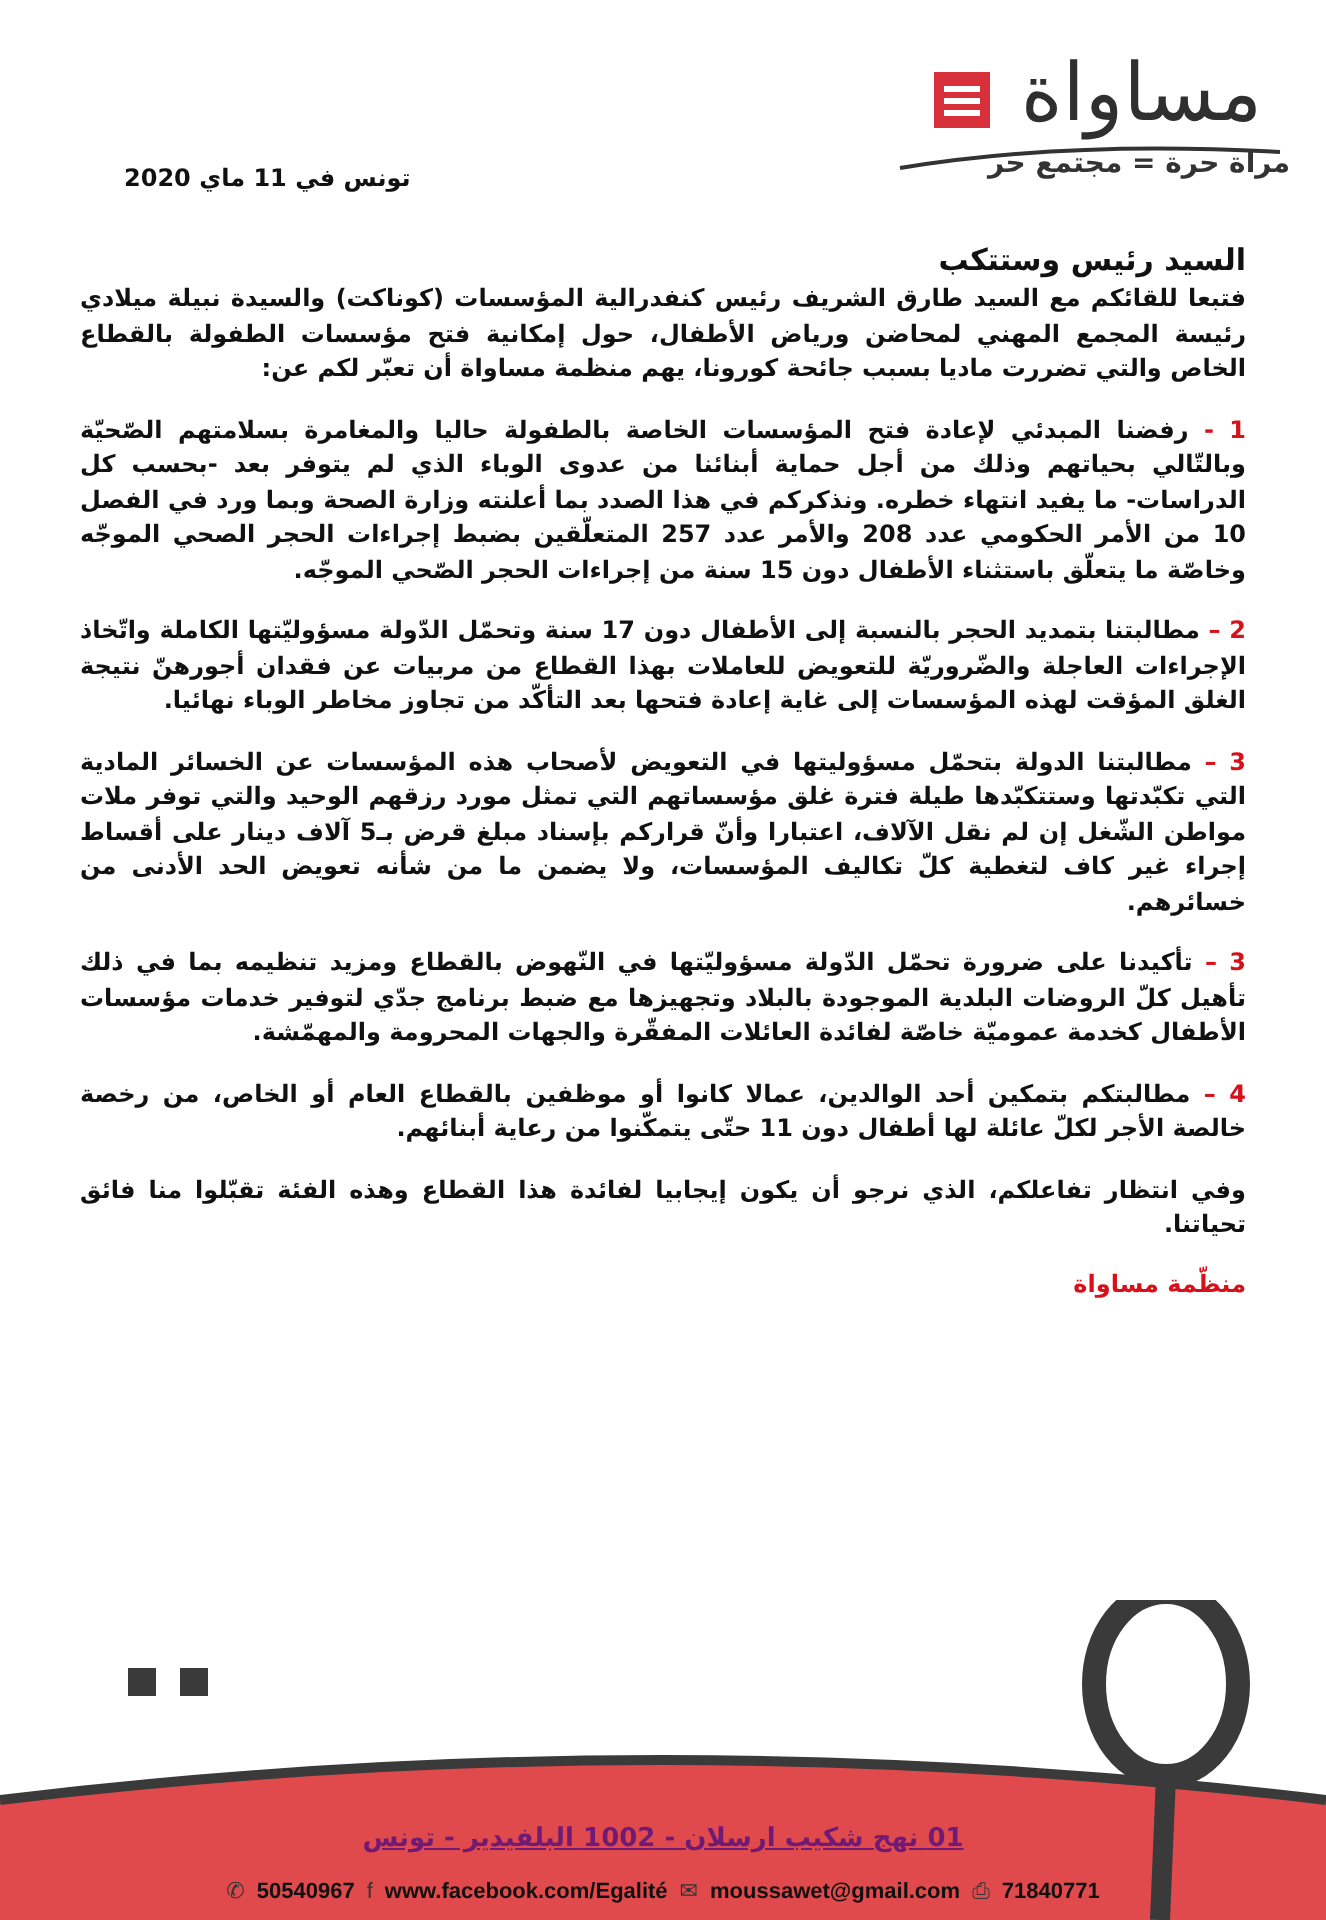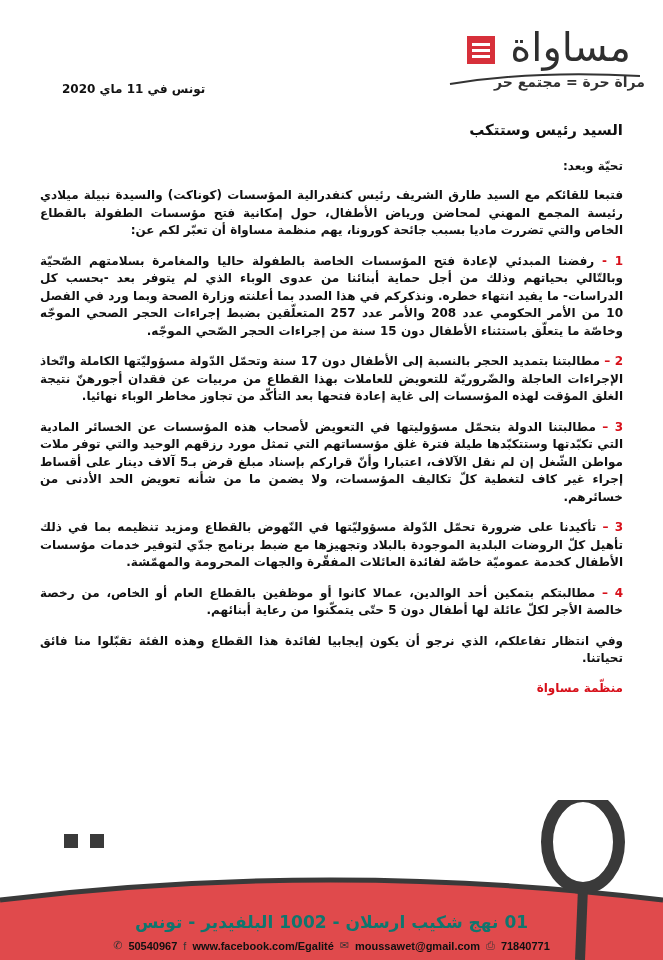--- a/index.html
+++ b/index.html
@@ -18,21 +18,21 @@
   .date { position: absolute; left: 34px; top: 82px; font-size: 12px; font-weight: bold; direction: rtl; margin-left: 28px; }
   .doc { position: absolute; left: 40px; right: 40px; top: 120px; direction: rtl; text-align: justify; }
   .heading { font-size: 15px; font-weight: bold; line-height: 21px; margin: 0; }
   .salute { font-size: 12px; font-weight: bold; margin: 18px 0 14px; }
   p { font-size: 12px; font-weight: bold; line-height: 17.5px; margin: 0 0 13px; }
   .num { color: #d7101a; }
   .signature { color: #d7101a; font-size: 12px; font-weight: bold; }
   .footer-deco { position: absolute; left: 0; top: 800px; width: 663px; height: 160px; }
   .sq { position: absolute; top: 834px; width: 14px; height: 14px; background: #3a3a3a; }
   .address { position: absolute; left: 0; right: 0; top: 912px; text-align: center; direction: rtl;
-    font-size: 17px; font-weight: bold; color: #0f766e; }
+    font-size: 13px; font-weight: bold; color: #701a75; text-decoration: underline; }
   .contacts { position: absolute; left: 60px; right: 60px; top: 939px; display: flex; justify-content: center; align-items: center; gap: 6px;
     font-family: "Liberation Sans", sans-serif; font-size: 11px; font-weight: bold; color: #111; }
   .ic { font-size: 11px; color: #333; font-weight: normal; }
 </style>
 </head>
 <body>
 
 <div class="logo">
   <div class="logo-box">
     <span style="top:7px"></span>
@@ -43,27 +43,26 @@
   <svg style="position:absolute;left:0;top:58px" width="200" height="18">
     <path d="M5 16 Q90 2 195 8" stroke="#333" stroke-width="2" fill="none"></path>
   </svg>
   <div class="logo-tag">مراة حرة = مجتمع حر</div>
 </div>
 
 <div class="date">تونس في  11 ماي 2020</div>
 
 <div class="doc">
   <h2 class="heading">السيد رئيس وستتكب</h2>
-  <div class="salute">تحيّة وبعد:</div>
   <p>فتبعا للقائكم مع السيد طارق الشريف رئيس كنفدرالية المؤسسات (كوناكت) والسيدة نبيلة ميلادي رئيسة المجمع المهني لمحاضن ورياض الأطفال، حول إمكانية فتح مؤسسات الطفولة بالقطاع الخاص والتي تضررت ماديا بسبب جائحة كورونا، يهم منظمة مساواة أن تعبّر لكم عن:</p>
   <p><span class="num">1 - </span><span>رفضنا المبدئي لإعادة فتح المؤسسات الخاصة بالطفولة حاليا والمغامرة بسلامتهم الصّحيّة وبالتّالي بحياتهم وذلك من أجل حماية أبنائنا من عدوى الوباء الذي لم يتوفر بعد -بحسب كل الدراسات- ما يفيد انتهاء خطره. ونذكركم في هذا الصدد بما أعلنته وزارة الصحة وبما ورد في الفصل 10 من الأمر الحكومي عدد 208 والأمر عدد 257 المتعلّقين بضبط إجراءات الحجر الصحي الموجّه وخاصّة ما يتعلّق باستثناء الأطفال دون 15 سنة من إجراءات الحجر الصّحي الموجّه.</span></p>
   <p><span class="num">2 – </span><span>مطالبتنا بتمديد الحجر بالنسبة إلى الأطفال دون 17 سنة وتحمّل الدّولة مسؤوليّتها الكاملة واتّخاذ الإجراءات العاجلة والضّروريّة للتعويض للعاملات بهذا القطاع من مربيات عن فقدان أجورهنّ نتيجة الغلق المؤقت لهذه المؤسسات إلى غاية إعادة فتحها بعد التأكّد من تجاوز مخاطر الوباء نهائيا.</span></p>
   <p><span class="num">3 – </span><span>مطالبتنا الدولة بتحمّل مسؤوليتها في التعويض لأصحاب هذه المؤسسات عن الخسائر المادية التي تكبّدتها وستتكبّدها طيلة فترة غلق مؤسساتهم التي تمثل مورد رزقهم الوحيد والتي توفر ملات مواطن الشّغل إن لم نقل الآلاف، اعتبارا وأنّ قراركم بإسناد مبلغ قرض بـ5 آلاف دينار على أقساط إجراء غير كاف لتغطية كلّ تكاليف المؤسسات، ولا يضمن ما من شأنه تعويض الحد الأدنى من خسائرهم.</span></p>
   <p><span class="num">3 – </span><span>تأكيدنا على ضرورة تحمّل الدّولة مسؤوليّتها في النّهوض بالقطاع ومزيد تنظيمه بما في ذلك تأهيل كلّ الروضات البلدية الموجودة بالبلاد وتجهيزها مع ضبط برنامج جدّي لتوفير خدمات مؤسسات الأطفال كخدمة عموميّة خاصّة لفائدة العائلات المفقّرة والجهات المحرومة والمهمّشة.</span></p>
-  <p><span class="num">4 – </span><span>مطالبتكم بتمكين أحد الوالدين، عمالا كانوا أو موظفين بالقطاع العام أو الخاص، من رخصة خالصة الأجر لكلّ عائلة لها أطفال دون 5 حتّى يتمكّنوا من رعاية أبنائهم.</span></p>
+  <p><span class="num">4 – </span><span>مطالبتكم بتمكين أحد الوالدين، عمالا كانوا أو موظفين بالقطاع العام أو الخاص، من رخصة خالصة الأجر لكلّ عائلة لها أطفال دون 11 حتّى يتمكّنوا من رعاية أبنائهم.</span></p>
   <p>وفي انتظار تفاعلكم، الذي نرجو أن يكون إيجابيا لفائدة هذا القطاع وهذه الفئة تقبّلوا منا فائق تحياتنا.</p>
   <div class="signature">منظّمة مساواة</div>
 </div>
 
 <svg class="footer-deco" viewBox="0 0 663 160">
   <path d="M0 100 Q330 60 663 100 L663 160 L0 160 Z" fill="#e04a4c"></path>
   <path d="M0 100 Q330 60 663 100" stroke="#3a3a3a" stroke-width="5" fill="none"></path>
   <ellipse cx="583" cy="42" rx="36" ry="46" stroke="#3a3a3a" stroke-width="12" fill="none"></ellipse>
   <path d="M583 88 L580 160" stroke="#3a3a3a" stroke-width="10"></path>
 </svg>

